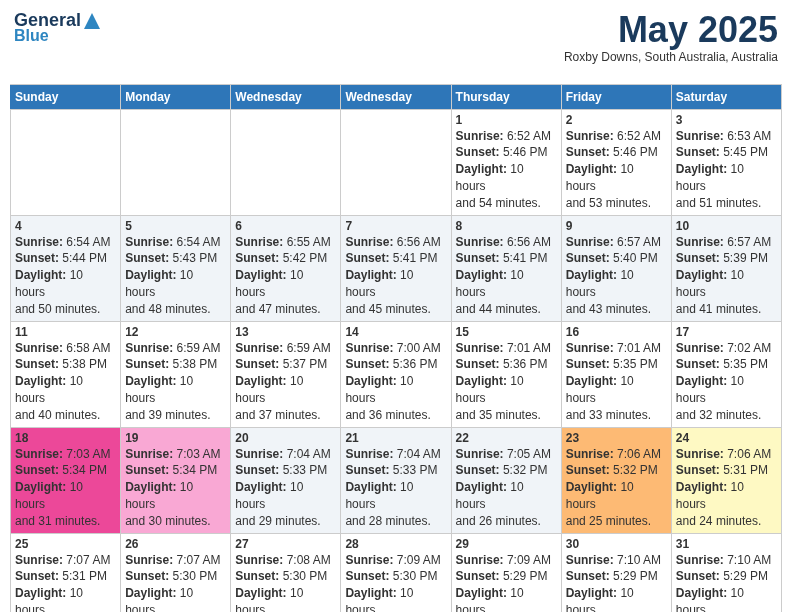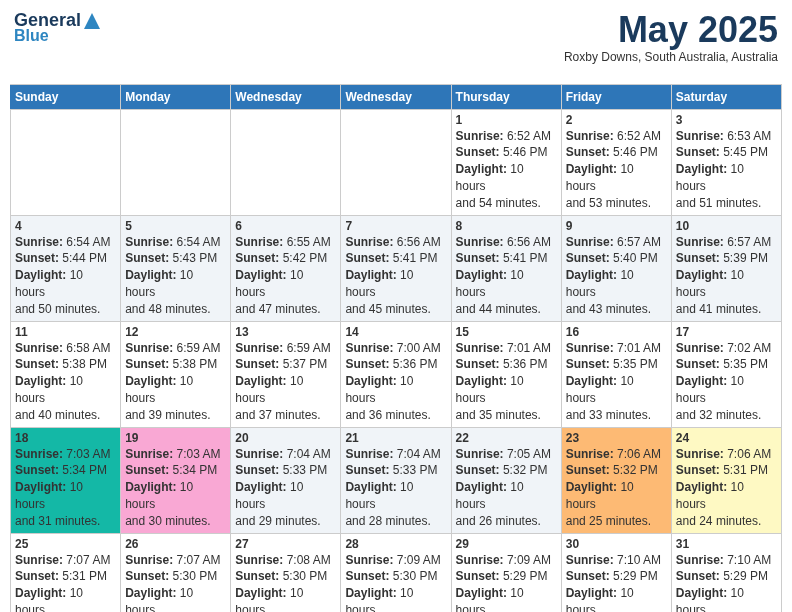--- a/index.html
+++ b/index.html
@@ -180,21 +180,21 @@
         <td>
           <span class="day-num">16</span>
           <div class="day-info"><strong>Sunrise:</strong> 7:01 AM<br><strong>Sunset:</strong> 5:35 PM<br><strong>Daylight:</strong> 10 hours<br>and 33 minutes.</div>
         </td>
         <td>
           <span class="day-num">17</span>
           <div class="day-info"><strong>Sunrise:</strong> 7:02 AM<br><strong>Sunset:</strong> 5:35 PM<br><strong>Daylight:</strong> 10 hours<br>and 32 minutes.</div>
         </td>
       </tr>
       <tr>
-        <td style="background: #14b8a6;">
+        <td style="background: #ec4899;">
           <span class="day-num">18</span>
           <div class="day-info"><strong>Sunrise:</strong> 7:03 AM<br><strong>Sunset:</strong> 5:34 PM<br><strong>Daylight:</strong> 10 hours<br>and 31 minutes.</div>
         </td>
         <td style="background: #f9a8d4;">
           <span class="day-num">19</span>
           <div class="day-info"><strong>Sunrise:</strong> 7:03 AM<br><strong>Sunset:</strong> 5:34 PM<br><strong>Daylight:</strong> 10 hours<br>and 30 minutes.</div>
         </td>
         <td style="background: rgb(240, 244, 248);">
           <span class="day-num">20</span>
           <div class="day-info"><strong>Sunrise:</strong> 7:04 AM<br><strong>Sunset:</strong> 5:33 PM<br><strong>Daylight:</strong> 10 hours<br>and 29 minutes.</div>

